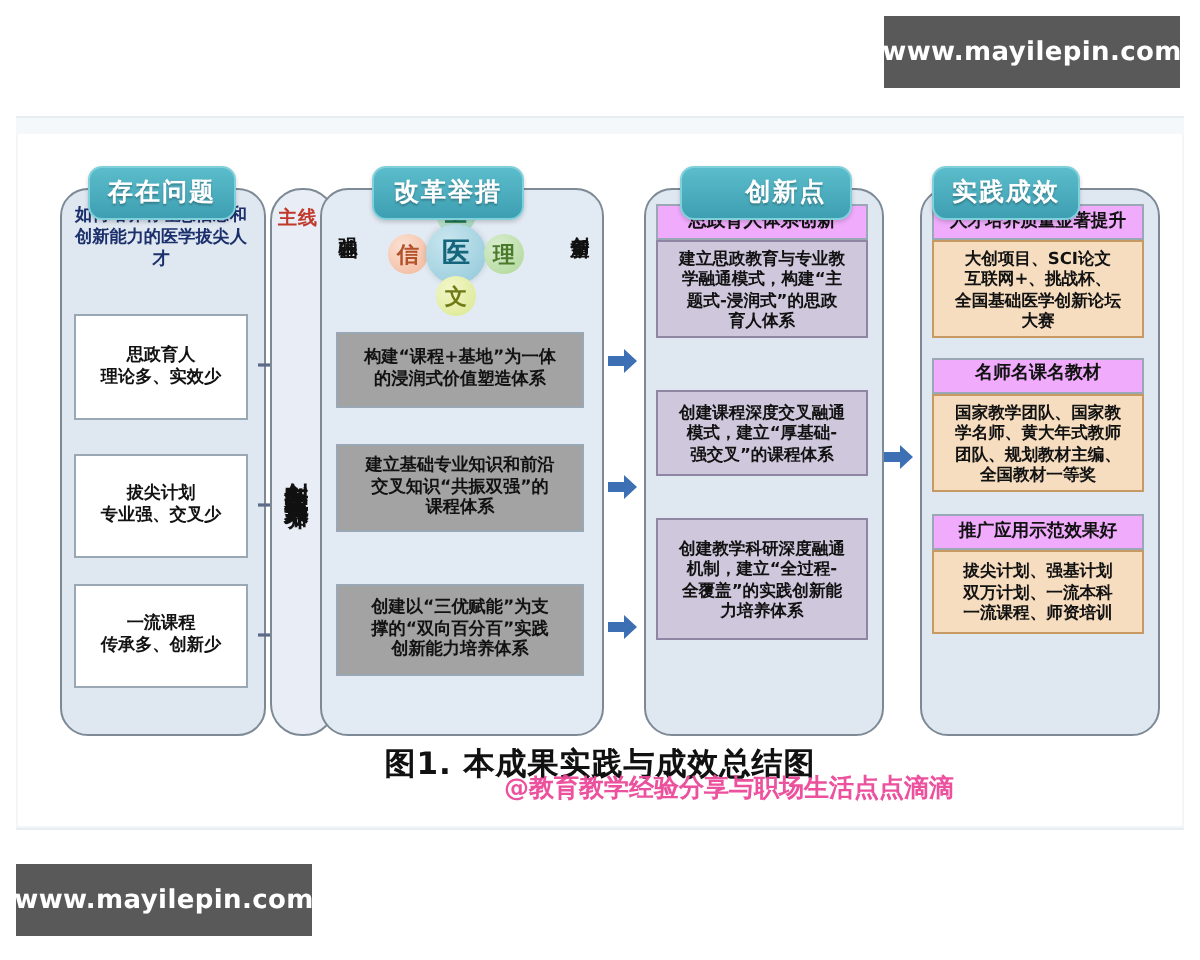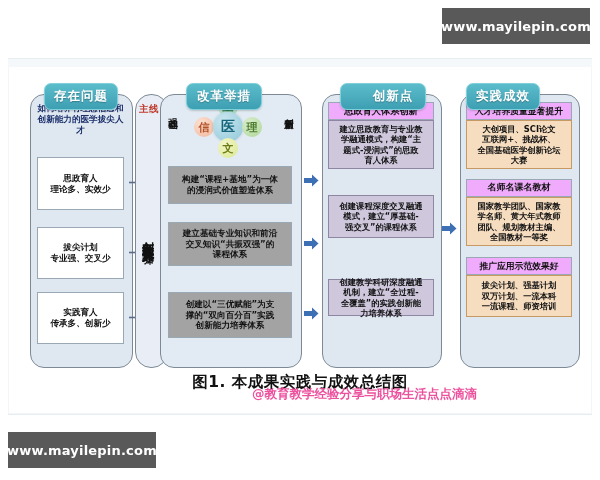--- a/index.html
+++ b/index.html
@@ -135,21 +135,21 @@
   <div class="tab" style="left:458px;top:24px;width:72px;">实践成效</div>
 
   <div class="panel" style="left:22px;top:35px;width:101px;width:101px;height:272px;"></div>
 
   <div class="lead" style="left:26px;top:44px;width:93px;font-size:8.6px;white-space:pre-line;">如何培养有理想信念和创新能力的医学拔尖人才</div>
 
   <div class="ibox white" style="left:29px;top:98px;width:87px;height:53px;font-size:8.6px;white-space:pre-line;">思政育人
 理论多、实效少</div>
   <div class="ibox white" style="left:29px;top:168px;width:87px;height:52px;font-size:8.6px;white-space:pre-line;">拔尖计划
 专业强、交叉少</div>
-  <div class="ibox white" style="left:29px;top:233px;width:87px;height:52px;font-size:8.6px;white-space:pre-line;">实践育人
+  <div class="ibox white" style="left:29px;top:233px;width:87px;height:52px;font-size:8.6px;white-space:pre-line;">一流课程
 传承多、创新少</div>
 
   <svg class="tarw" style="left:121px;top:120px;" viewBox="0 0 14 7">
     <path d="M0 3.5 L9 3.5" stroke="#5b6b88" stroke-width="1.6" fill="none"></path>
     <path d="M8 0.5 L13.5 3.5 L8 6.5 Z" fill="#5b6b88"></path>
   </svg>
   <svg class="tarw" style="left:121px;top:190px;" viewBox="0 0 14 7">
     <path d="M0 3.5 L9 3.5" stroke="#5b6b88" stroke-width="1.6" fill="none"></path>
     <path d="M8 0.5 L13.5 3.5 L8 6.5 Z" fill="#5b6b88"></path>
   </svg>
@@ -197,21 +197,21 @@
   <div class="ibox hdr" style="left:320px;top:43px;width:106px;height:18px;font-size:9.2px;">思政育人体系创新</div>
   <div class="ibox purple" style="left:320px;top:61px;width:106px;height:49px;font-size:8.3px;white-space:pre-line;">建立思政教育与专业教
 学融通模式，构建“主
 题式-浸润式”的思政
 育人体系</div>
 
   <div class="ibox purple" style="left:320px;top:136px;width:106px;height:43px;font-size:8.3px;white-space:pre-line;">创建课程深度交叉融通
 模式，建立“厚基础-
 强交叉”的课程体系</div>
 
-  <div class="ibox purple" style="left:320px;top:220px;width:106px;height:37px;font-size:8.3px;white-space:pre-line;">创建教学科研深度融通
+  <div class="ibox purple" style="left:320px;top:200px;width:106px;height:61px;font-size:8.3px;white-space:pre-line;">创建教学科研深度融通
 机制，建立“全过程-
 全覆盖”的实践创新能
 力培养体系</div>
 
   <svg class="arw" style="left:434px;top:163px;" viewBox="0 0 15 13">
     <path d="M0 4 L8 4 L8 0.5 L14.5 6.5 L8 12.5 L8 9 L0 9 Z" fill="#3d6fb5"></path>
   </svg>
 
   <div class="panel" style="left:452px;top:35px;width:118px;height:272px;"></div>
 

